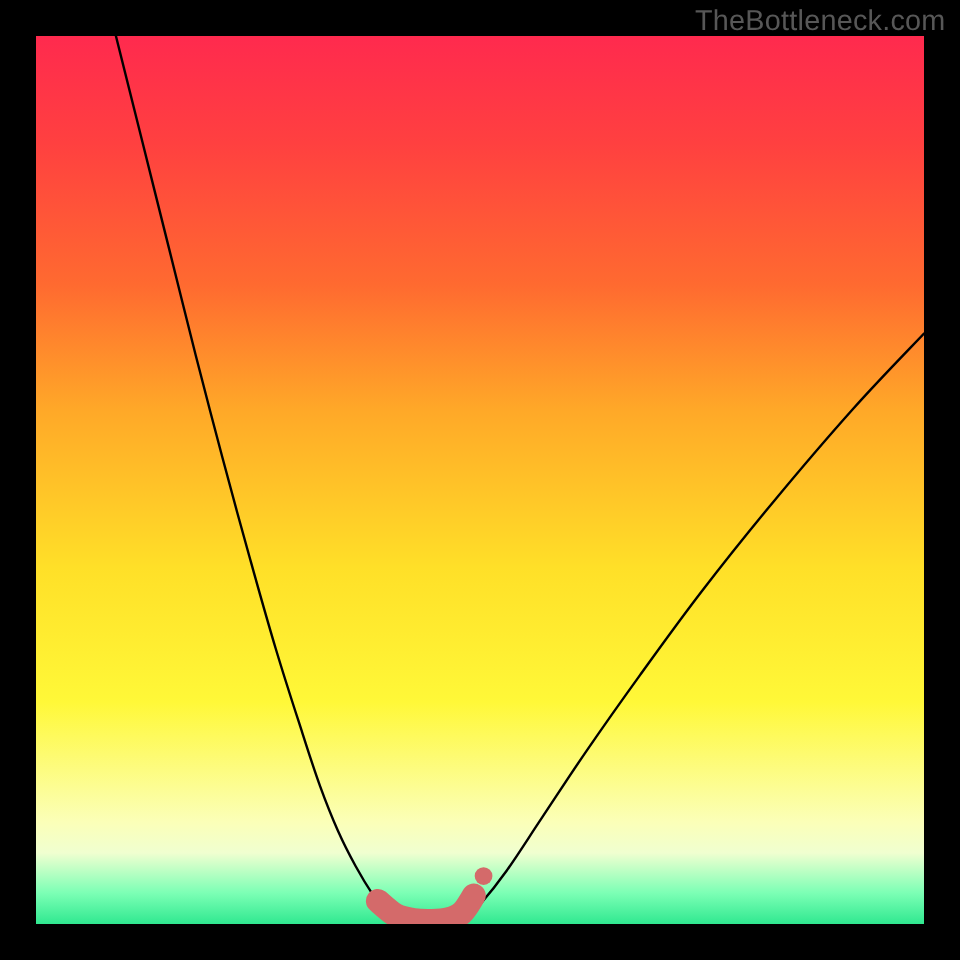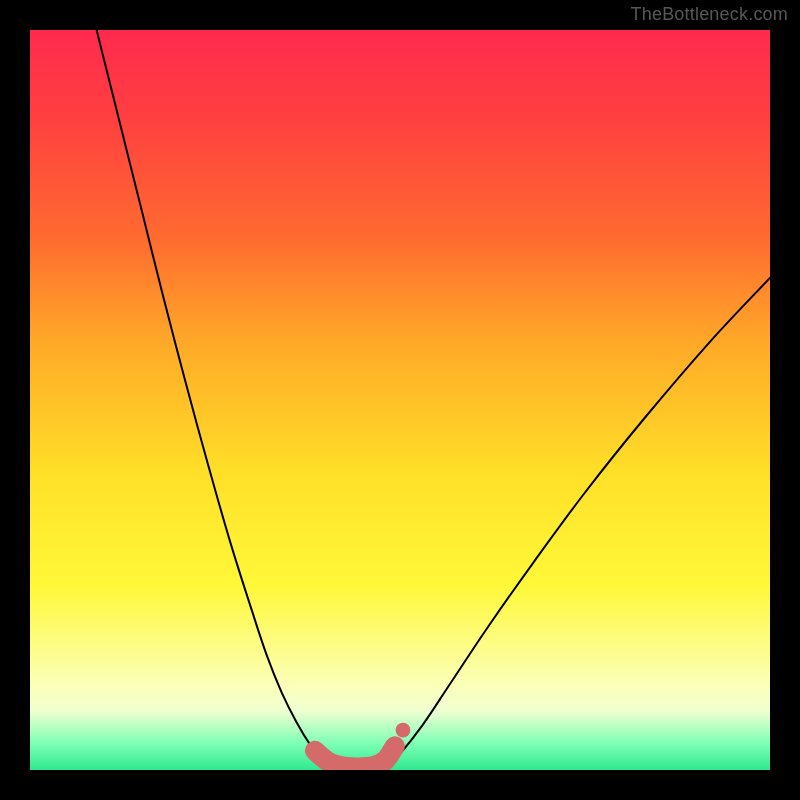--- a/index.html
+++ b/index.html
@@ -42,21 +42,21 @@
     left: 0;
     top: 0;
     width: 740px;
     height: 740px;
   }
   .watermark {
     position: absolute;
     top: 4px;
     right: 12px;
     color: #575757;
-    font-size: 18px;
+    font-size: 24px;
     font-weight: 400;
     letter-spacing: 0.2px;
     user-select: none;
   }
 </style>
 </head>
 <body>
 
 <div class="stage">
   <div class="plot-area">

